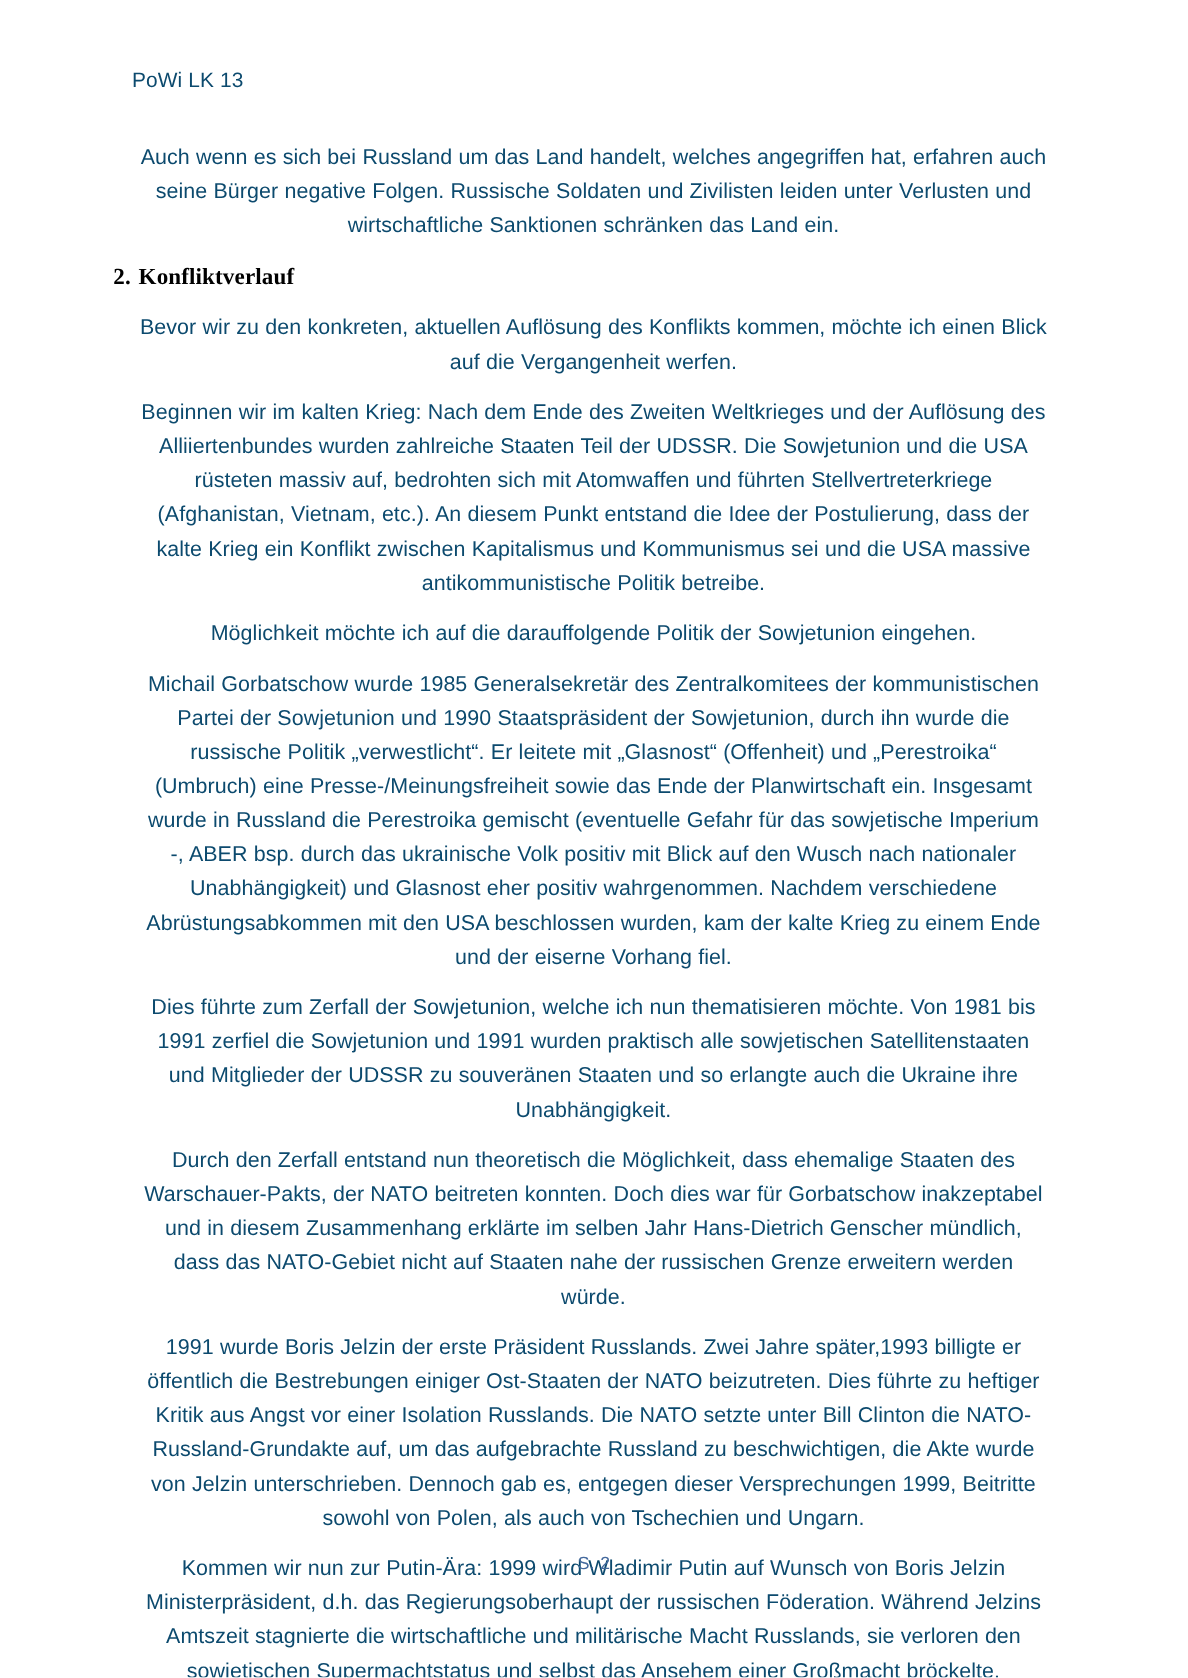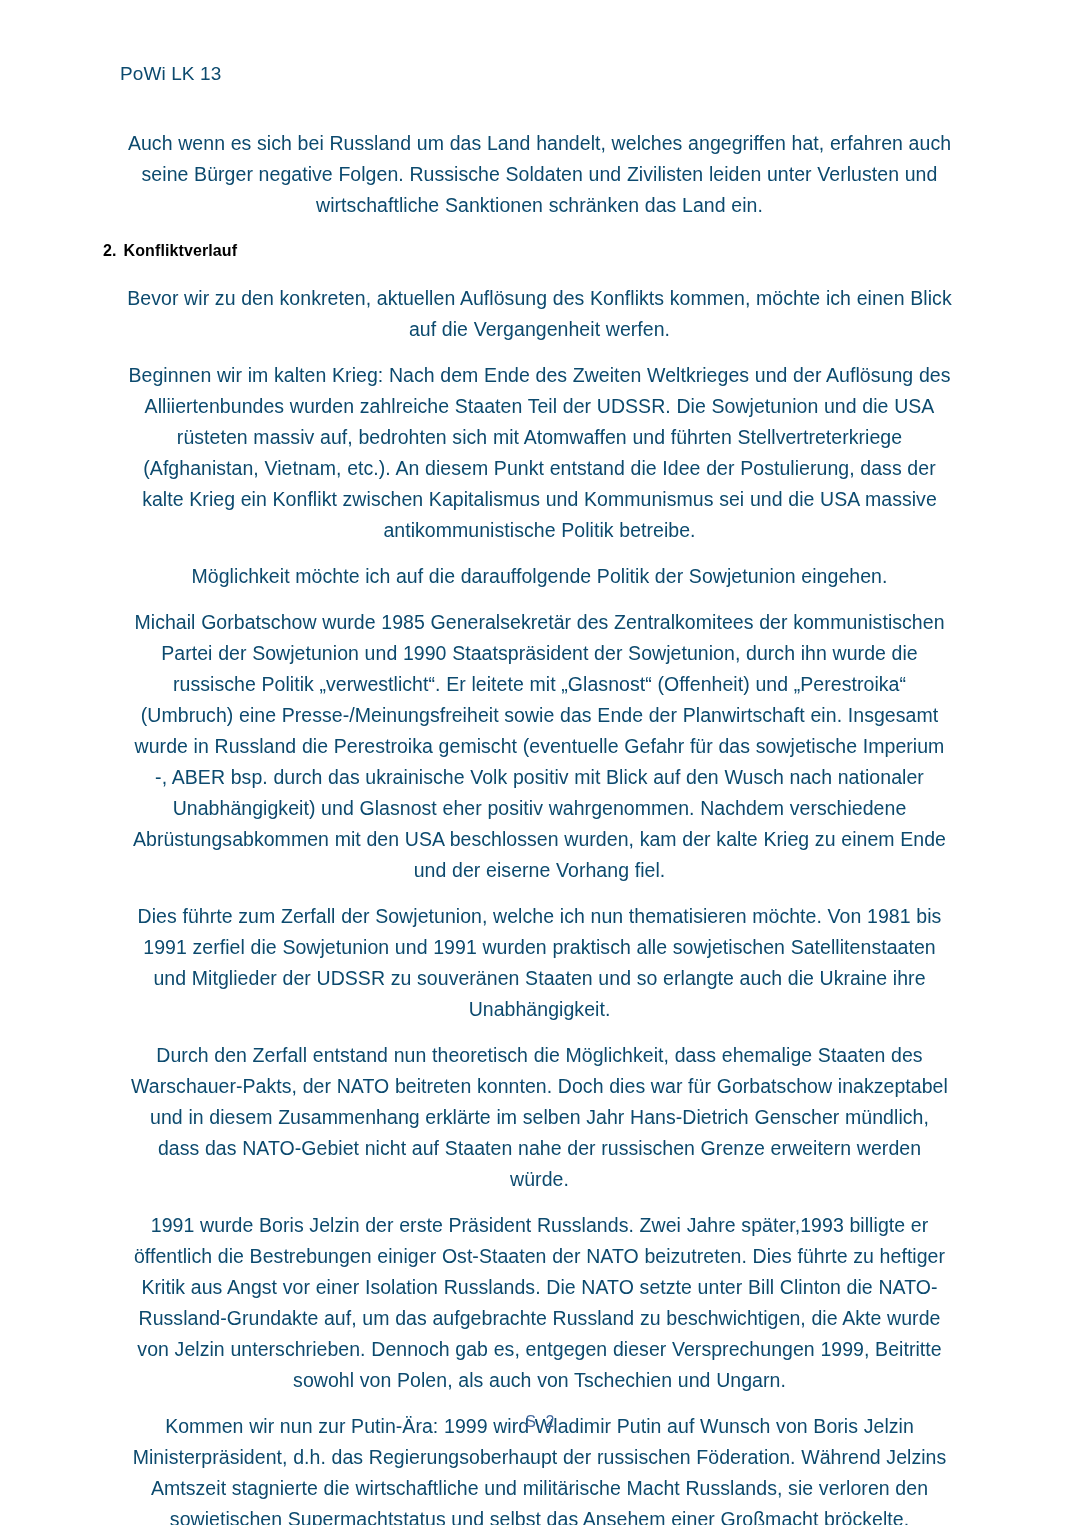--- a/index.html
+++ b/index.html
@@ -45,22 +45,22 @@
     line-height: 31px;
     color: #0c4a6e;
     text-align: center;
     letter-spacing: 0.05px;
     word-spacing: 0.2px;
   }
 
   h2.section-heading {
     position: relative;
     margin: 16px 0 18px -24px;
-    font-family: Liberation Sans, sans-serif;
-    font-size: 16px;
+    font-family: Liberation Serif, serif;
+    font-size: 21px;
     line-height: 28px;
     font-weight: bold;
     color: #000000;
     letter-spacing: 0.1px;
   }
 
   h2.section-heading .sec-num {
     display: inline-block;
     margin-right: 7px;
   }

